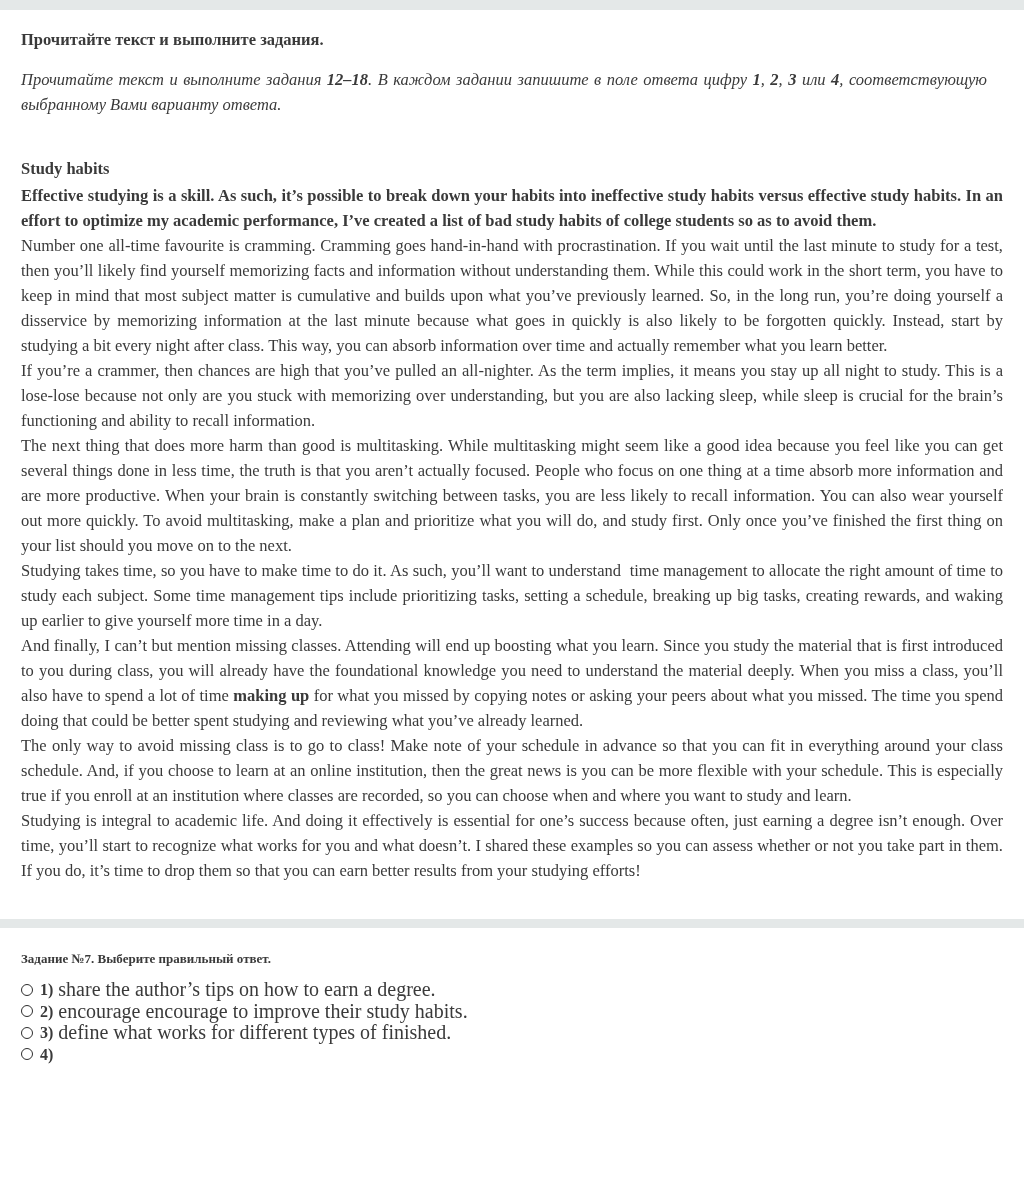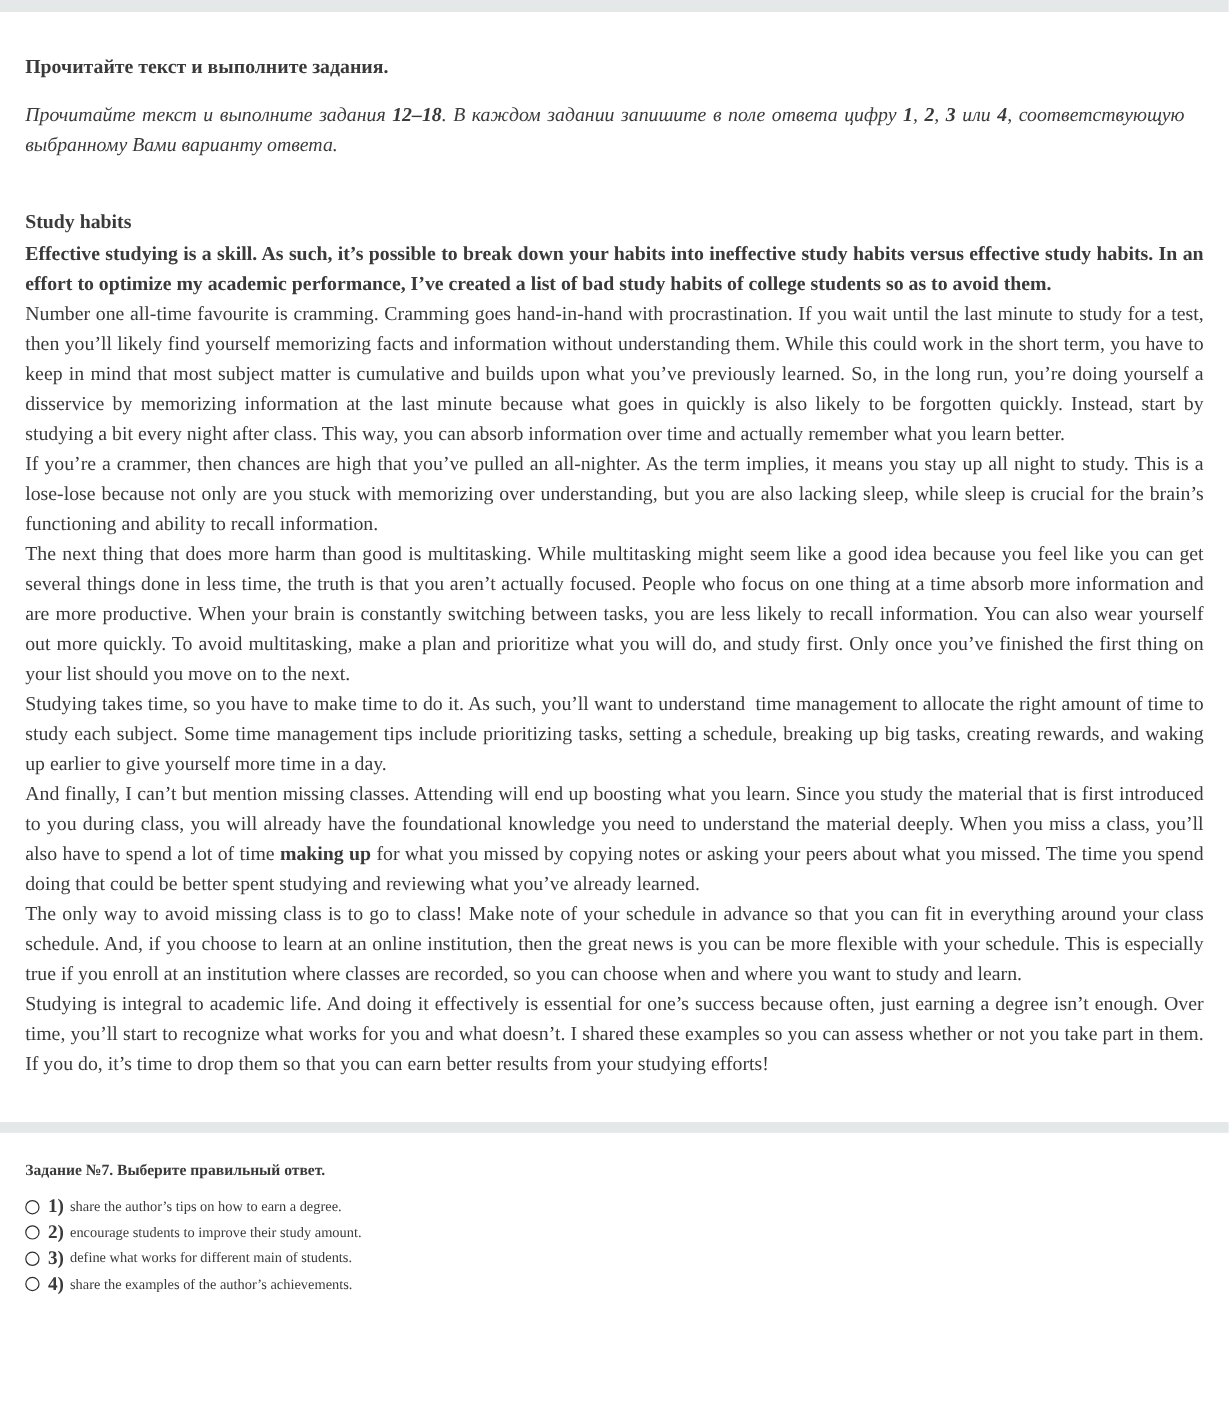--- a/index.html
+++ b/index.html
@@ -18,21 +18,21 @@
     height: 10px;
     background: var(--bar-color, #e4e8e8);
   }
   .content {
     padding: 0 21px;
   }
   .main-instruction {
     font-weight: bold;
     font-size: 16.5px;
     line-height: 21px;
-    margin: 35px 0 0 0;
+    margin: 19px 0 0 0;
   }
   .intro {
     font-style: italic;
     font-size: 16.5px;
     line-height: 25px;
     text-align: justify;
     margin: 17px 16px 0 0;
   }
   .article-title {
     font-weight: bold;
@@ -84,21 +84,21 @@
     margin-right: 7px;
     flex: none;
     box-sizing: border-box;
   }
   .opt-num {
     font-weight: bold;
     font-size: 16px;
     margin-right: 5px;
   }
   .opt-text {
-    font-size: 12px;
+    font-size: 20px;
   }
 </style>
 </head>
 <body>
 
 <div class="bar"></div>
 
 <div class="content">
   <p class="main-instruction">Прочитайте текст и выполните задания.</p>
 
@@ -126,26 +126,25 @@
 
   <div class="options">
       <div class="option">
         <span class="radio"></span>
         <span class="opt-num">1)</span>
         <span class="opt-text">share the author’s tips on how to earn a degree.</span>
       </div>
       <div class="option">
         <span class="radio"></span>
         <span class="opt-num">2)</span>
-        <span class="opt-text">encourage students to improve their study amount.</span>
+        <span class="opt-text">encourage encourage to improve their study habits.</span>
       </div>
       <div class="option">
         <span class="radio"></span>
         <span class="opt-num">3)</span>
-        <span class="opt-text">define what works for different main of students.</span>
+        <span class="opt-text">define what works for different types of finished.</span>
       </div>
       <div class="option">
         <span class="radio"></span>
         <span class="opt-num">4)</span>
-        <span class="opt-text">share the examples of the author’s achievements.</span>
       </div>
     </div>
 </div>
 
 </body></html>

